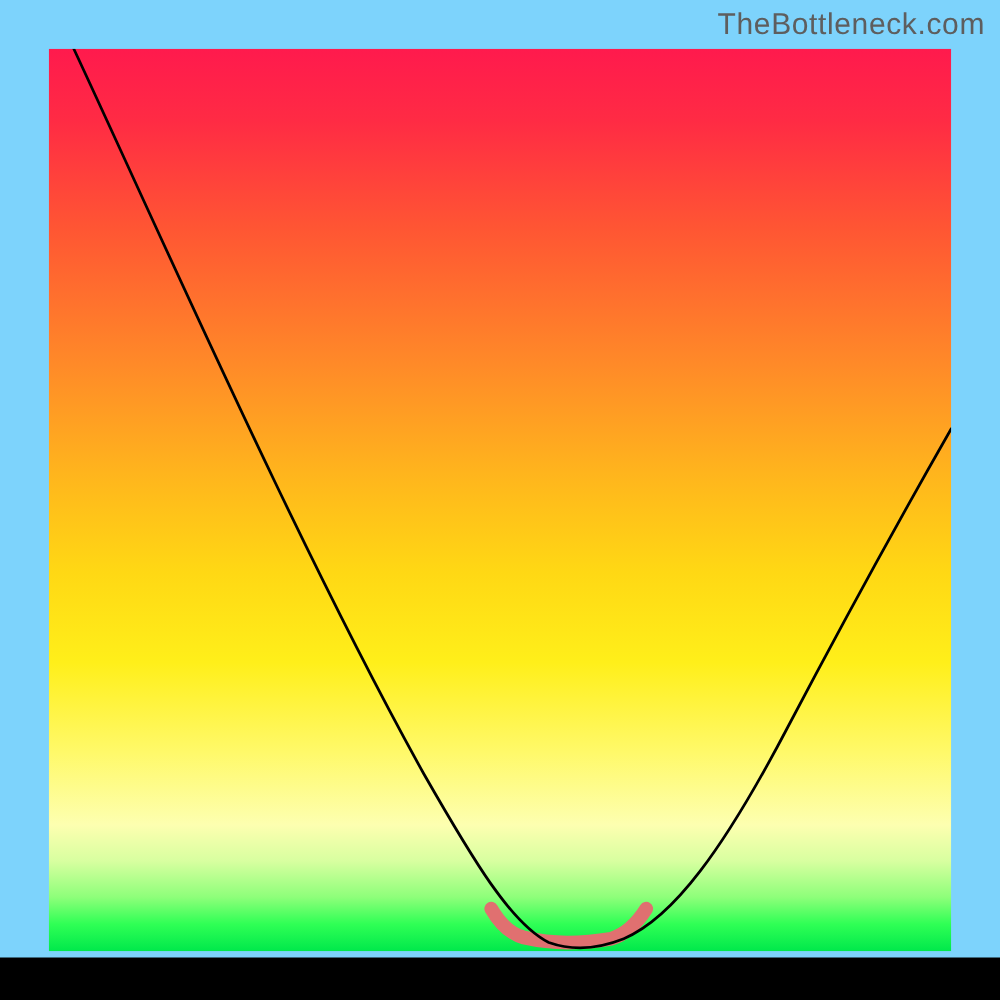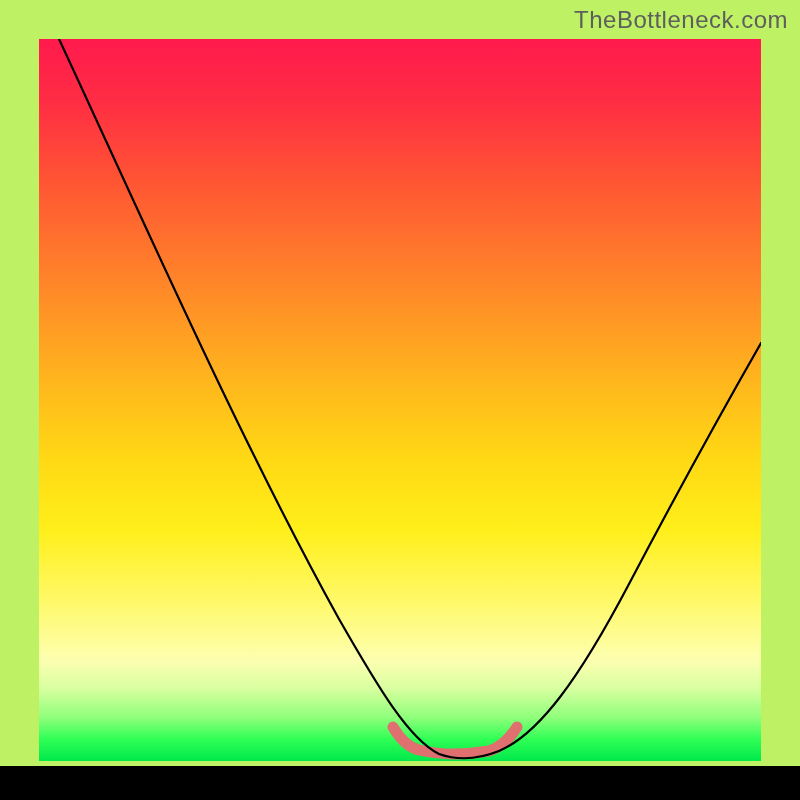--- a/index.html
+++ b/index.html
@@ -8,21 +8,21 @@
     width: 800px;
     height: 800px;
     background: #000;
     overflow: hidden;
     font-family: Arial, Helvetica, sans-serif;
   }
   .frame {
     position: relative;
     width: 800px;
     height: 766px;
-    background: #bef264;
+    background: #7dd3fc;
   }
   .watermark {
     position: absolute;
     top: 6px;
     right: 12px;
     color: #5e5e5e;
     font-size: 24px;
     font-weight: 500;
     letter-spacing: 0.5px;
     z-index: 10;

